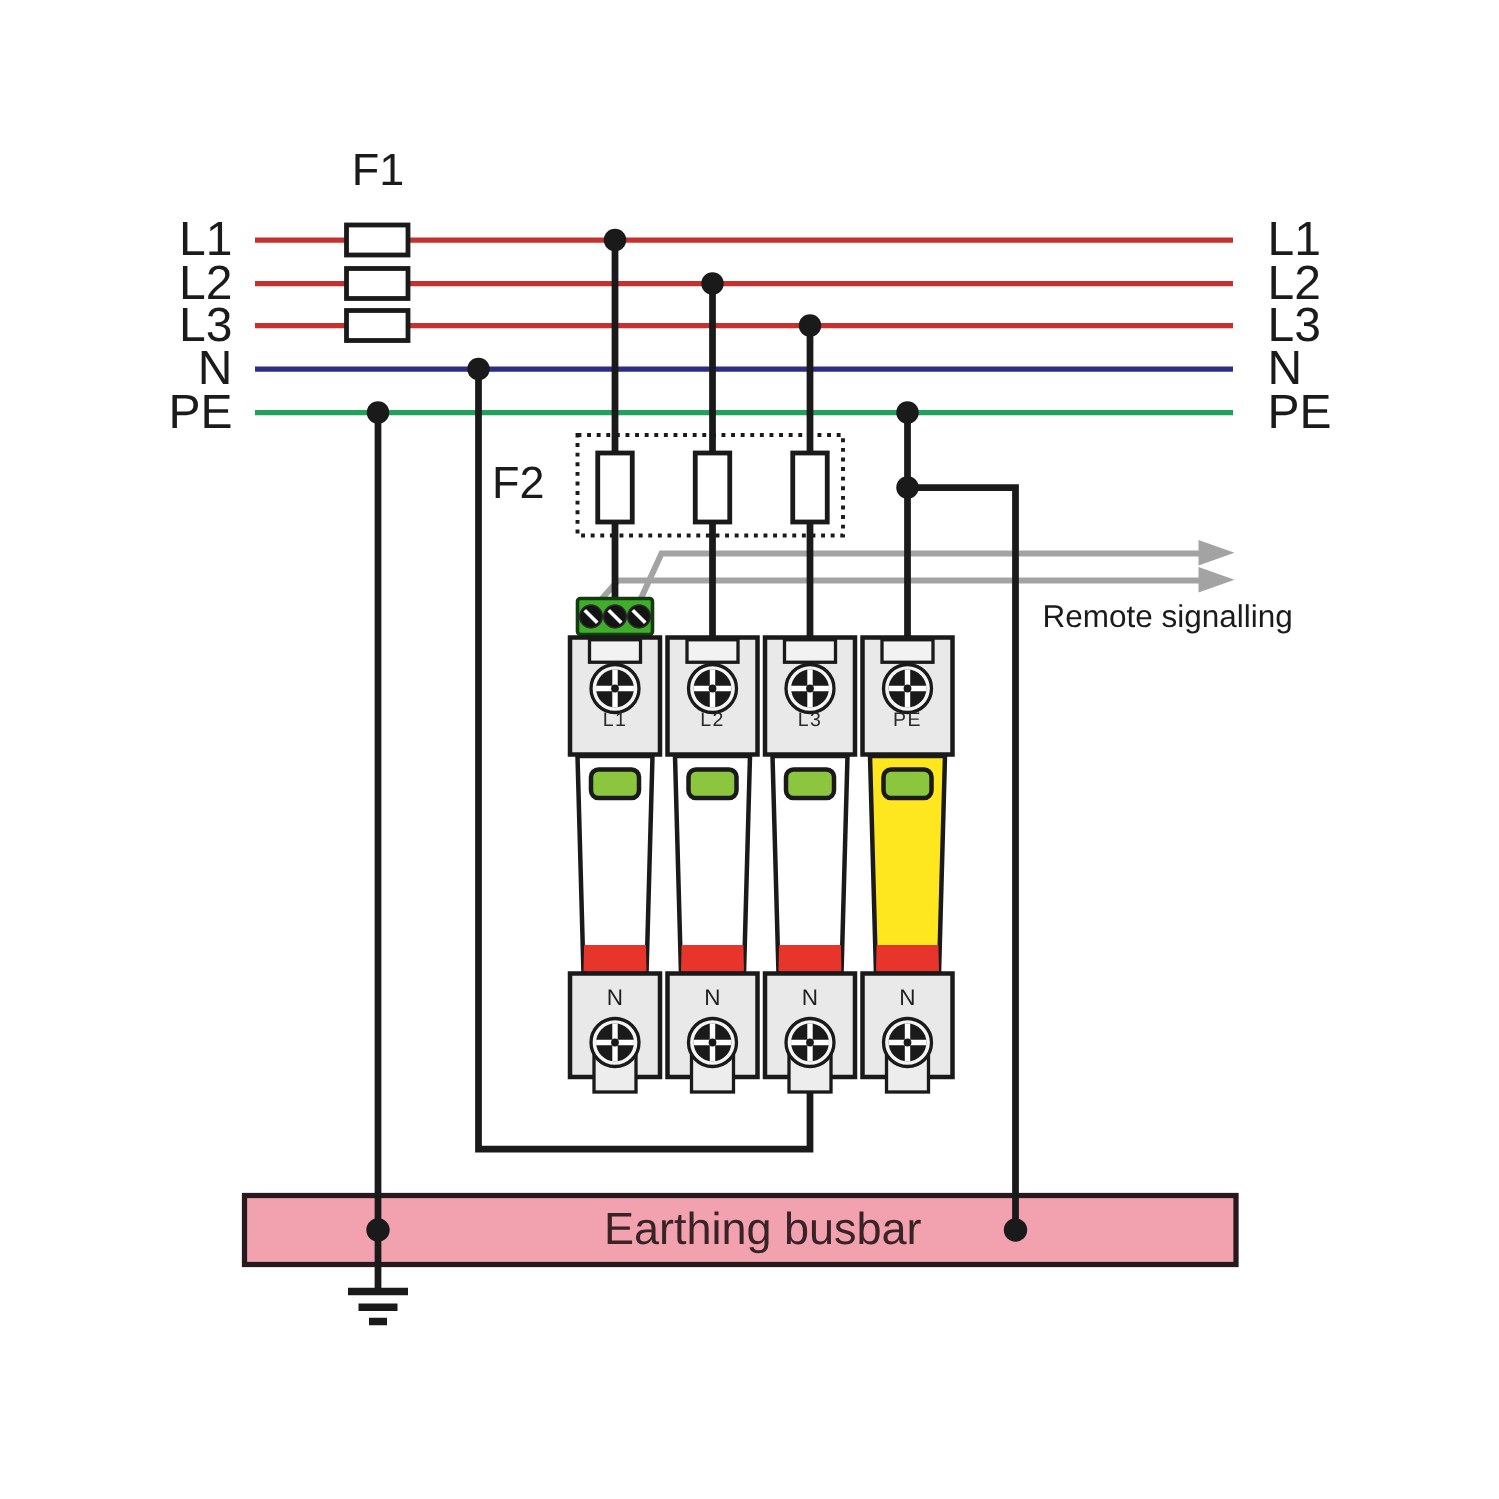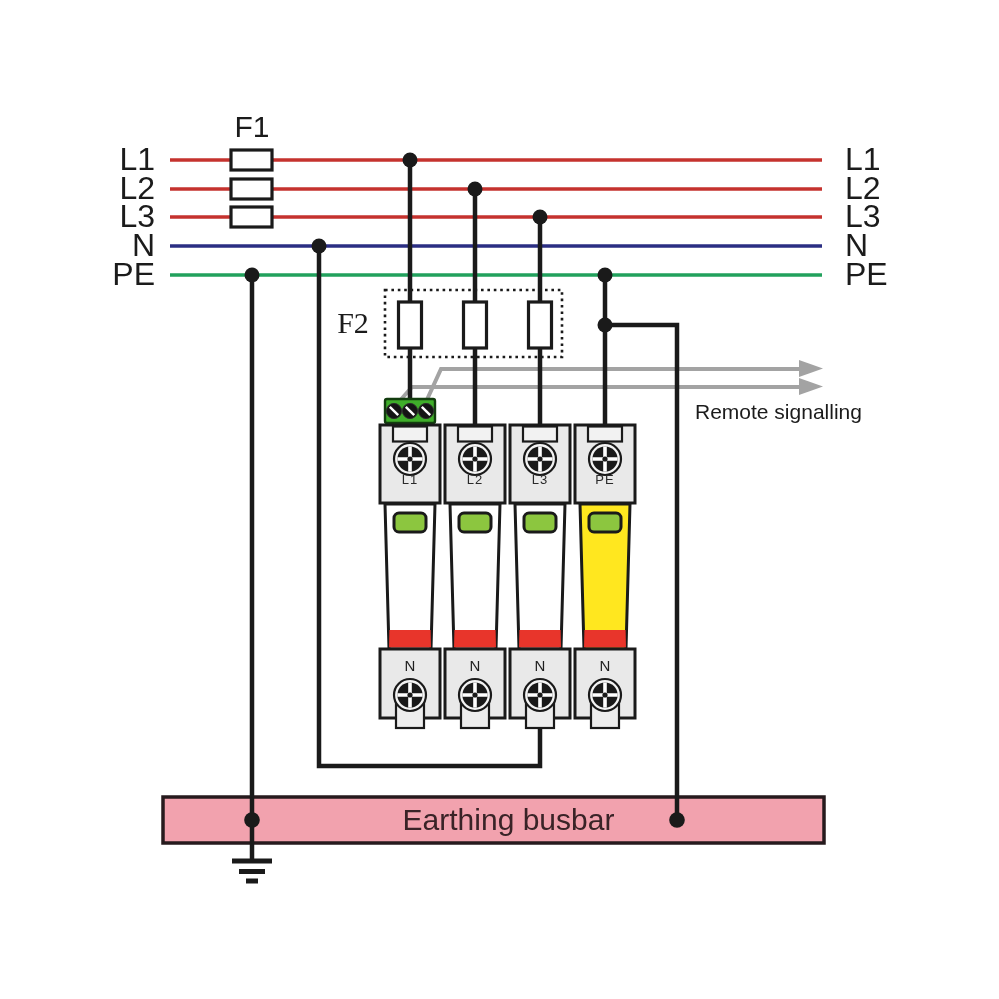--- a/index.html
+++ b/index.html
@@ -158,22 +158,22 @@
 <div class="t bus-lbl left" style="left:95px;top:199px;">L3</div>
 <div class="t bus-lbl left" style="left:95px;top:228px;">N</div>
 <div class="t bus-lbl left" style="left:95px;top:257px;">PE</div>
 
 <div class="t bus-lbl right" style="left:845px;top:142px;">L1</div>
 <div class="t bus-lbl right" style="left:845px;top:171px;">L2</div>
 <div class="t bus-lbl right" style="left:845px;top:199px;">L3</div>
 <div class="t bus-lbl right" style="left:845px;top:228px;">N</div>
 <div class="t bus-lbl right" style="left:845px;top:257px;">PE</div>
 
-<div class="t fuse-lbl" style="left:222px;top:111px;width:60px;text-align:center;">F1</div>
-<div class="t fuse-lbl" style="left:328px;top:307px;width:50px;text-align:center;font-family:Liberation Serif, serif;">F2</div>
+<div class="t fuse-lbl" style="left:222px;top:98px;width:60px;text-align:center;">F1</div>
+<div class="t fuse-lbl" style="left:328px;top:307px;width:50px;text-align:left;">F2</div>
 
 <div class="t mod-top-lbl" style="left:388px;top:473px;">L1</div>
 <div class="t mod-top-lbl" style="left:453px;top:473px;">L2</div>
 <div class="t mod-top-lbl" style="left:518px;top:473px;">L3</div>
 <div class="t mod-top-lbl" style="left:583px;top:473px;">PE</div>
 <div class="t mod-bot-lbl" style="left:388px;top:658px;">N</div>
 <div class="t mod-bot-lbl" style="left:453px;top:658px;">N</div>
 <div class="t mod-bot-lbl" style="left:518px;top:658px;">N</div>
 <div class="t mod-bot-lbl" style="left:583px;top:658px;">N</div>
 

